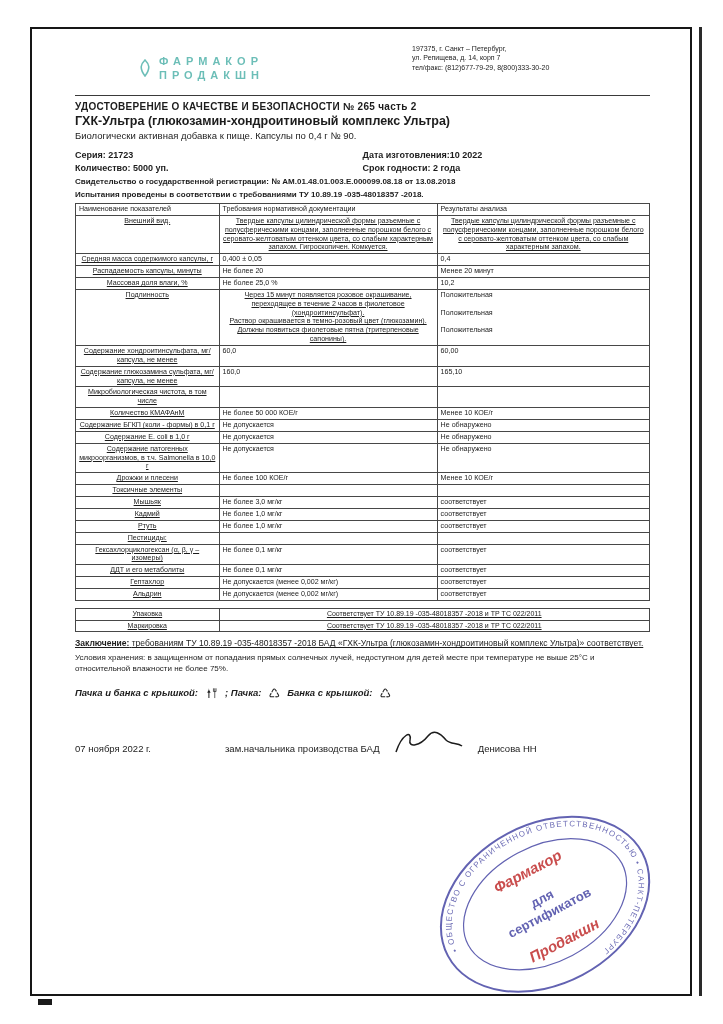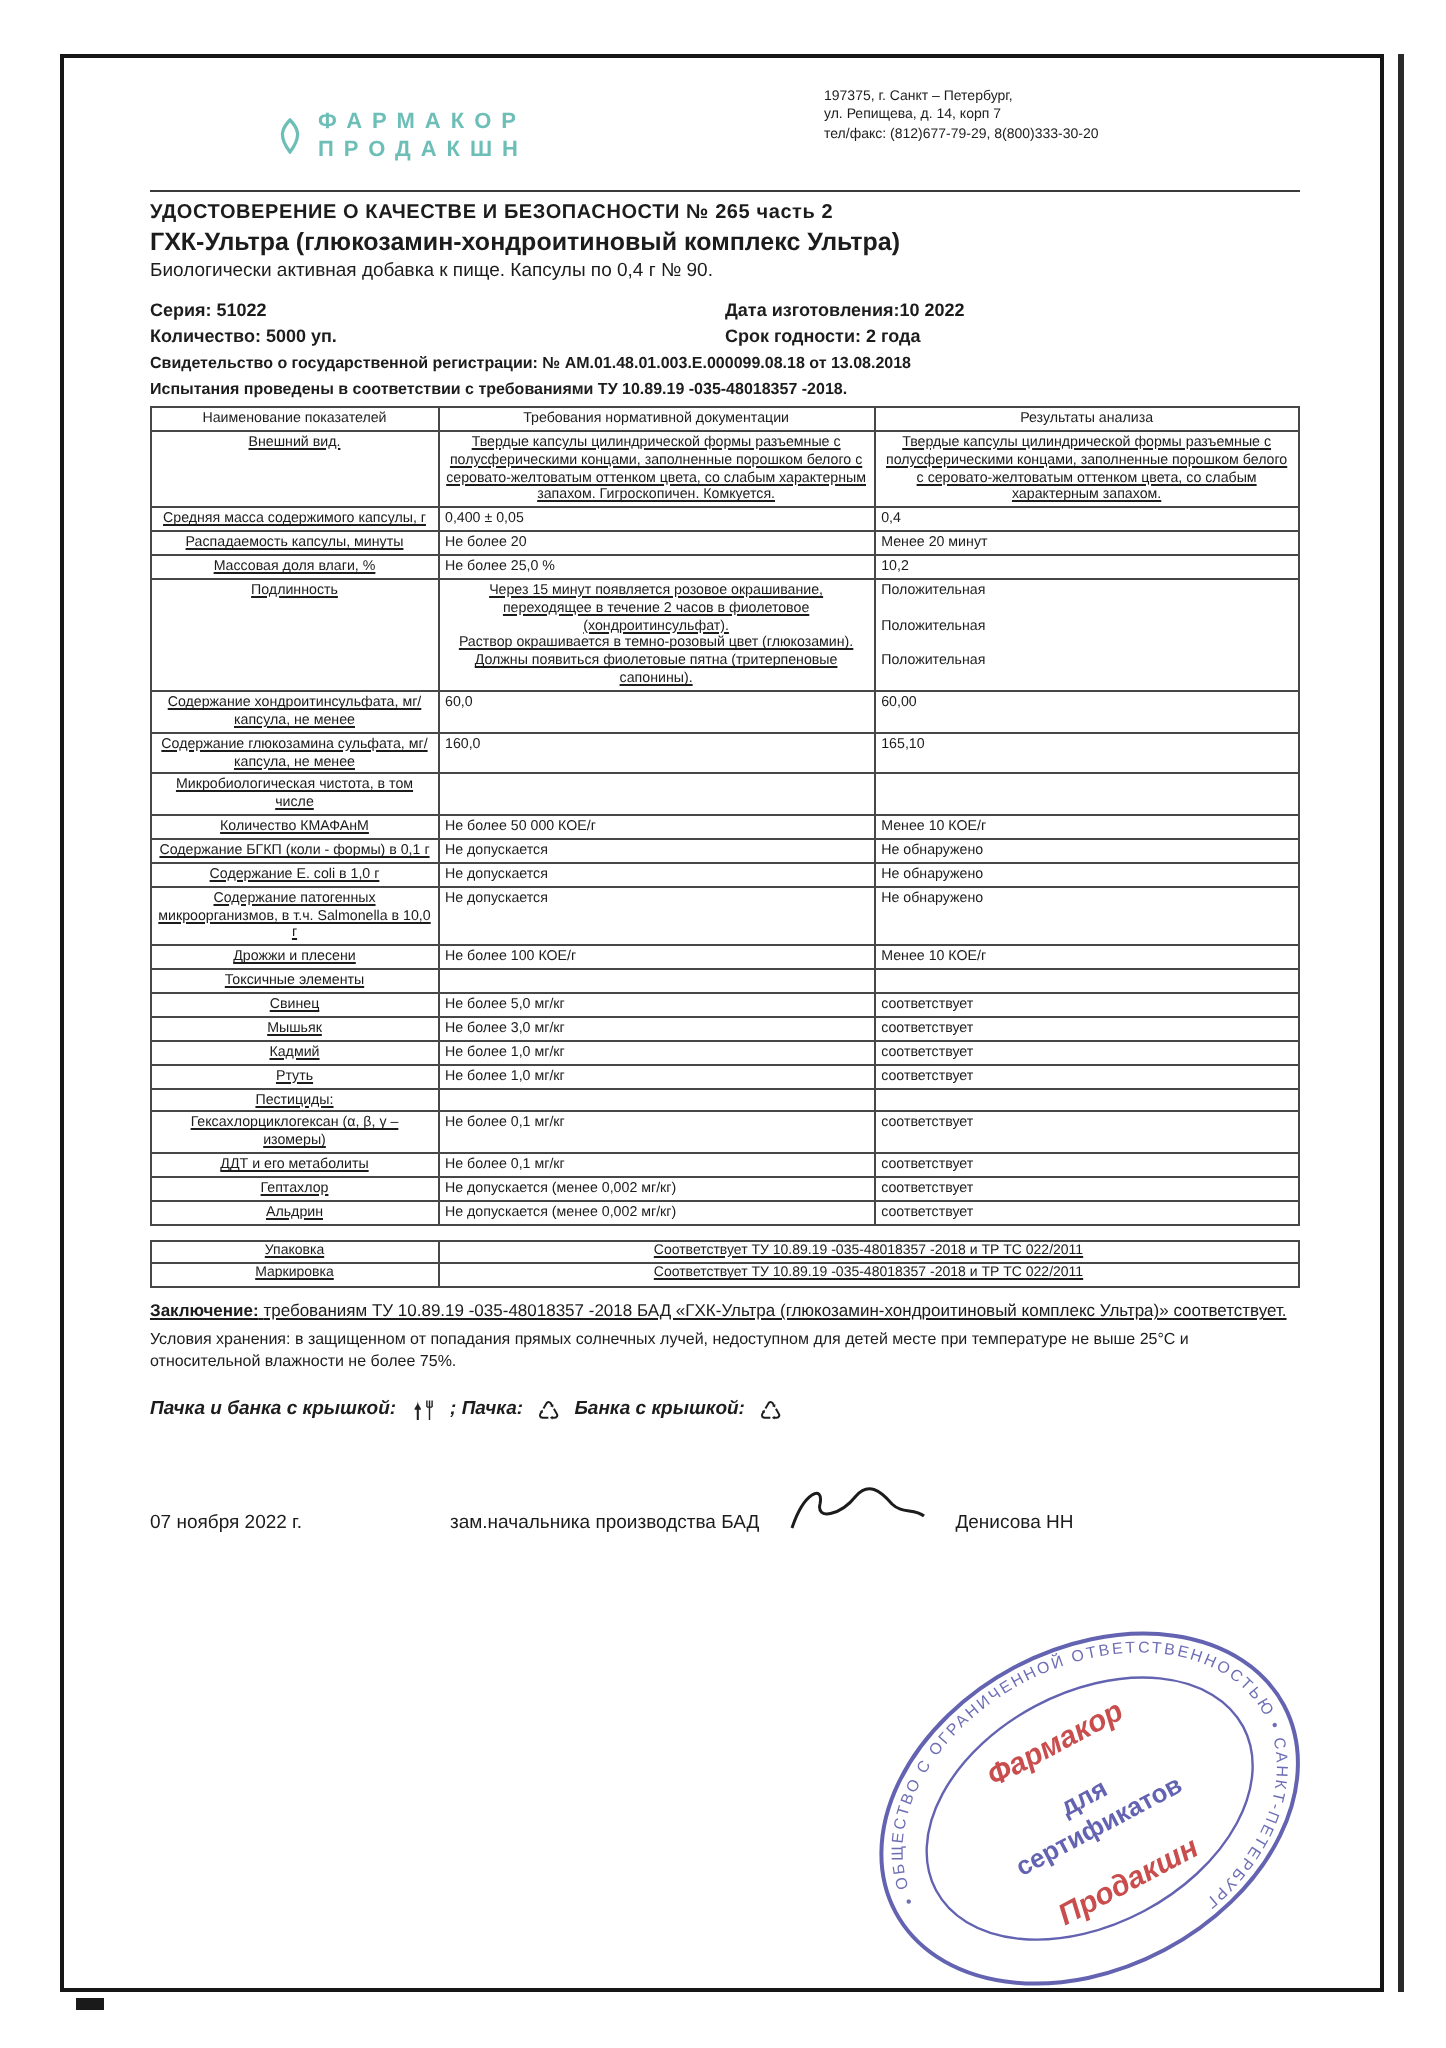--- a/index.html
+++ b/index.html
@@ -43,21 +43,21 @@
   .meta {
     display:grid; grid-template-columns:1fr 1fr;
     font-size:9px; font-weight:bold; margin-top:9px; row-gap:3px;
   }
   .reg { font-size:8px; font-weight:bold; margin-top:4px; }
 
   table.spec { width:100%; border-collapse:collapse; margin-top:4px; font-size:7.1px; line-height:1.25; }
   .spec th, .spec td {
     border:1px solid #474747; padding:1px 3px; vertical-align:top; white-space:pre-line;
   }
-  .spec th { text-align:center; font-weight:normal; }
+  .spec th { text-align:left; font-weight:normal; }
   .spec td.c { }
   .spec td.l { text-align:center;text-decoration:underline; }
   table.mini { margin-top:7px; font-size:7px; }
 
   .concl { font-size:8.5px; margin-top:6px; line-height:1.3;text-decoration:underline; }
   .storage { font-size:8px; margin-top:4px; line-height:1.3; }
   .b { font-weight:bold; }
 
   .pkgline {
     margin-top:13px; font-size:9.5px; font-weight:bold; font-style:italic;
@@ -103,21 +103,21 @@
 тел/факс: (812)677-79-29, 8(800)333-30-20</div>
   </div>
 
   <div class="titles">
     <div class="t1">УДОСТОВЕРЕНИЕ О КАЧЕСТВЕ И БЕЗОПАСНОСТИ № 265 часть 2</div>
     <div class="t2">ГХК-Ультра (глюкозамин-хондроитиновый комплекс Ультра)</div>
     <div class="t3">Биологически активная добавка к пище. Капсулы по 0,4 г № 90.</div>
   </div>
 
   <div class="meta">
-    <div>Серия: 51022</div>
+    <div>Серия: 21723</div>
     <div>Дата изготовления:10 2022</div>
     <div>Количество: 5000 уп.</div>
     <div>Срок годности: 2 года</div>
   </div>
 
   <div class="reg">Свидетельство о государственной регистрации: № AM.01.48.01.003.E.000099.08.18 от 13.08.2018</div>
   <div class="reg">Испытания проведены в соответствии с требованиями ТУ 10.89.19 -035-48018357 -2018.</div>
 
   <table class="spec">
     <colgroup>
@@ -203,25 +203,20 @@
           <td class="l">Дрожжи и плесени</td>
           <td class="c">Не более 100 КОЕ/г</td>
           <td class="c">Менее 10 КОЕ/г</td>
         </tr>
         <tr>
           <td class="l">Токсичные элементы</td>
           <td class="c"></td>
           <td class="c"></td>
         </tr>
         <tr>
-          <td class="l">Свинец</td>
-          <td class="c">Не более 5,0 мг/кг</td>
-          <td class="c">соответствует</td>
-        </tr>
-        <tr>
           <td class="l">Мышьяк</td>
           <td class="c">Не более 3,0 мг/кг</td>
           <td class="c">соответствует</td>
         </tr>
         <tr>
           <td class="l">Кадмий</td>
           <td class="c">Не более 1,0 мг/кг</td>
           <td class="c">соответствует</td>
         </tr>
         <tr>

